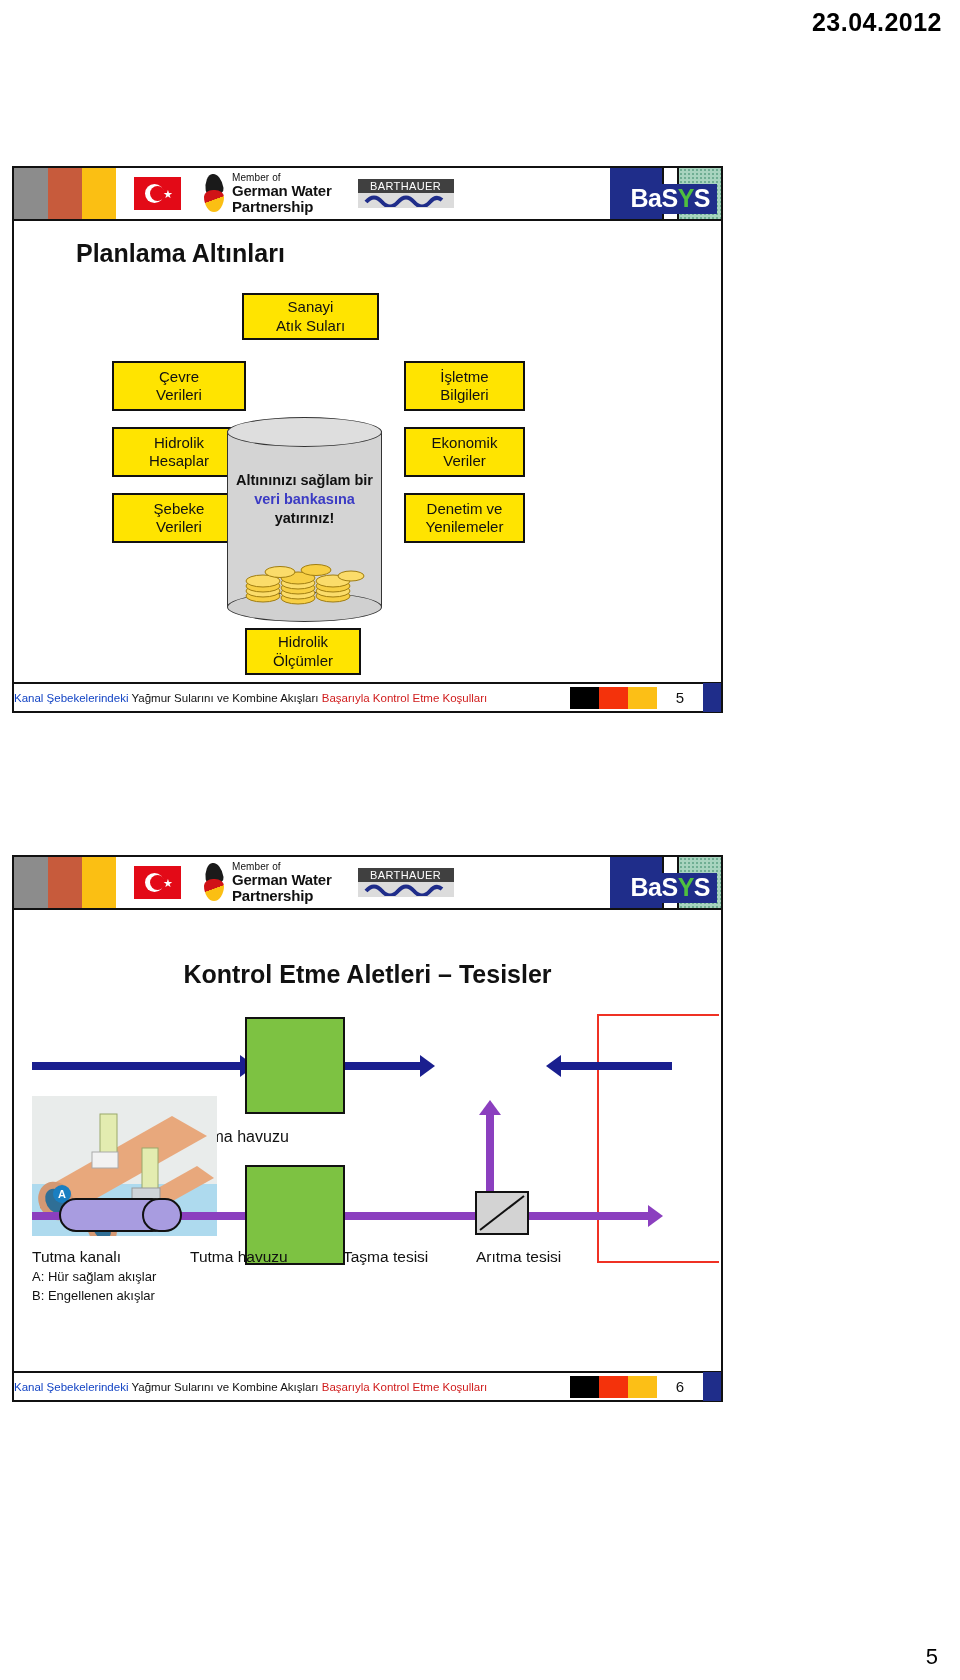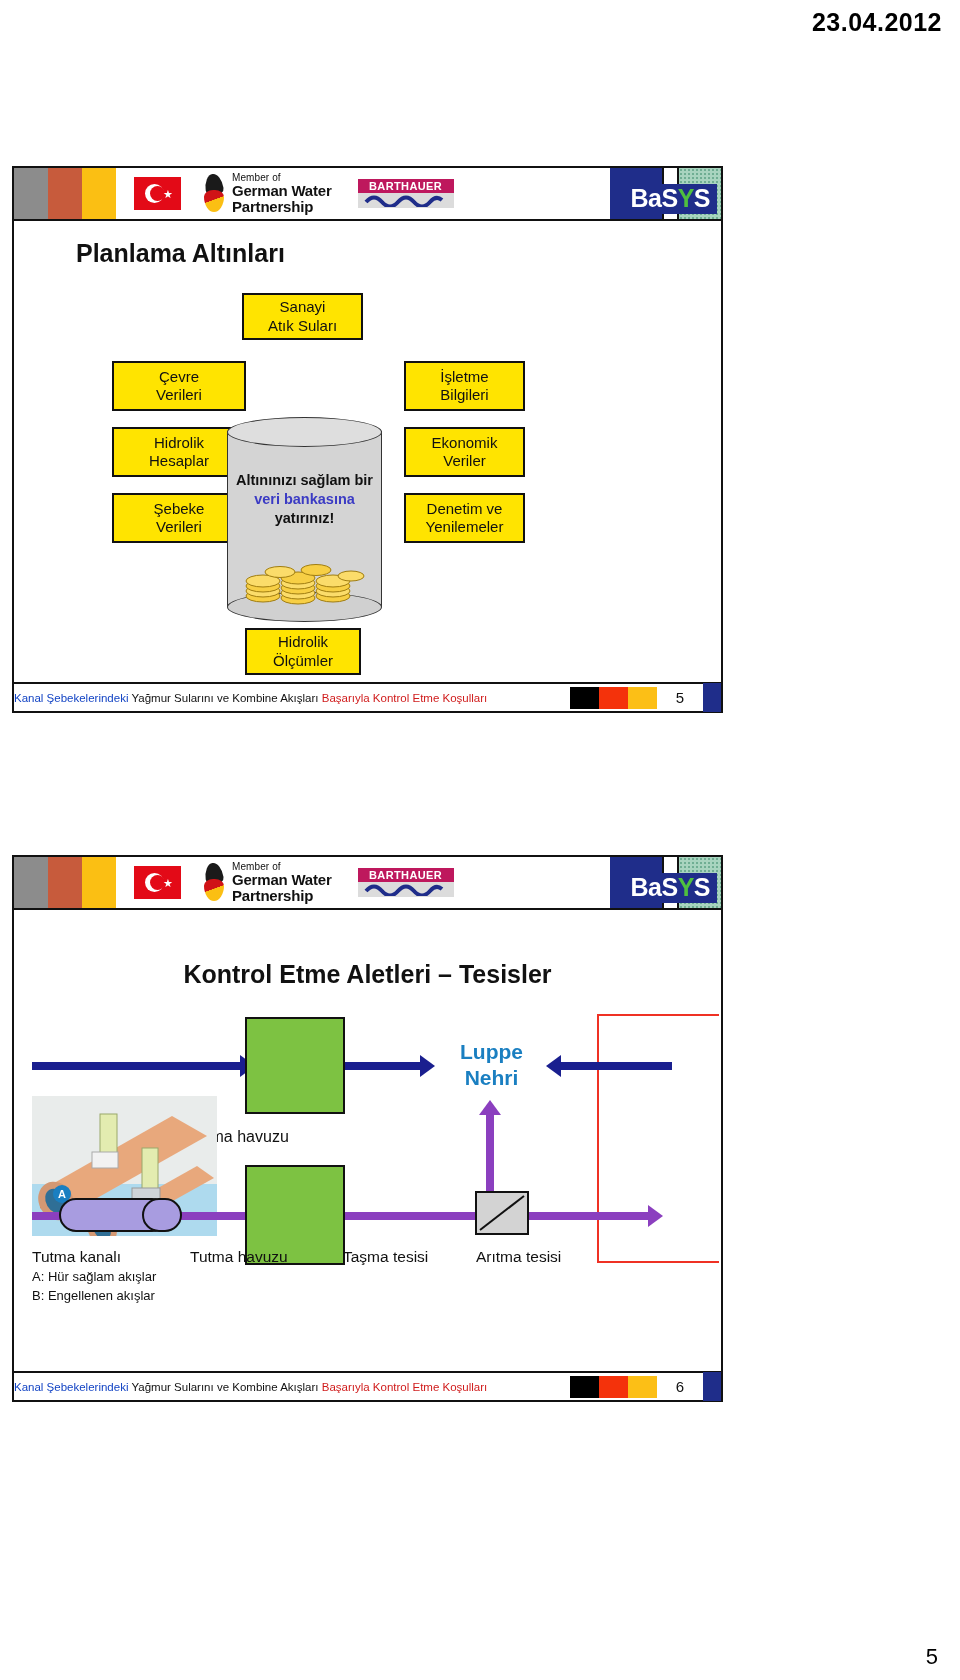--- a/index.html
+++ b/index.html
@@ -77,21 +77,21 @@
     background: linear-gradient(160deg,#d01317 0%,#d01317 45%,#fbbf13 46%,#fbbf13 100%);
     border-radius: 46% 46% 50% 50% / 30% 30% 70% 70%;
   }
   .gwp-text { line-height: 1.03; }
   .gwp-member { font-size: 10px; color: #111; letter-spacing: .1px; }
   .gwp-name { font-size: 15px; font-weight: 700; color: #111; letter-spacing: -.2px; }
   .barth {
     margin-left: 26px; align-self: center; width: 96px;
   }
   .barth-top {
-    background: #be185d; color: #fff; font-size: 11px; font-weight: 700;
+    background: #404040; color: #fff; font-size: 11px; font-weight: 400;
     text-align: center; letter-spacing: .4px; padding: 1px 4px;
   }
   .barth-bot {
     background: #dcdcdc; height: 15px; position: relative; overflow: hidden;
   }
   .barth-bot svg { position: absolute; left: 6px; top: 1px; }
   .logobar .spacer-b { flex: 1; }
   .blue-block { width: 52px; background: #1f2d8a; height: 100%; }
   .white-gap  { width: 17px; background: #fff; height: 100%;
                 border-left: 2px solid #111; border-right: 2px solid #111; }
@@ -274,21 +274,21 @@
     <div class="dot-block"></div>
 
     <div class="basys-logo">
       <span class="w">Ba</span><span class="w">S</span><span class="g">Y</span><span class="w">S</span>
     </div>
   </div>
 
   <div class="slide-body">
     <div class="slide-title">Planlama Altınları</div>
 
-    <div class="ybox" style="left:228px; top:72px; width:121px; height:47px;">
+    <div class="ybox" style="left:228px; top:72px; width:137px; height:47px;">
       <span>Sanayi</span>
       <span>Atık Suları</span>
     </div>
 
     <div class="ybox" style="left:98px; top:140px; width:134px; height:50px;">
       <span>Çevre</span>
       <span>Verileri</span>
     </div>
     <div class="ybox" style="left:98px; top:206px; width:134px; height:50px;">
       <span>Hidrolik</span>
@@ -412,24 +412,20 @@
     <div class="diagram">
 
       <div class="red-frame" style="left:583px; top:6px; width:122px; height:249px; border-right:none;"></div>
 
       <div class="arrow-h" style="left:18px; top:54px; width:210px;"></div>
       <div class="arrow-h" style="left:330px; top:54px; width:78px;"></div>
       <div class="arrow-h left-dir" style="left:545px; top:54px; width:113px;"></div>
 
       <div class="gbox" style="left:231px; top:9px; width:100px; height:97px;"></div>
 
-      <div class="luppe" style="left:410px; top:31px; width:135px;">
-        <div>Luppe</div>
-        <div>Nehri</div>
-      </div>
 
       <div class="arrow-p arrow-p-up" style="left:472px; top:105px; width:8px; height:103px;"></div>
 
       <div class="dlabel" style="left:174px; top:120px;">Tutma havuzu</div>
 
       <div class="pipe-img" style="left:18px; top:88px; width:185px; height:140px;">
         <svg width="185" height="140" viewBox="0 0 185 140">
           <rect x="0" y="0" width="185" height="140" fill="#e9eceb"></rect>
           <rect x="0" y="88" width="185" height="52" fill="#aedaee"></rect>
           <g>

